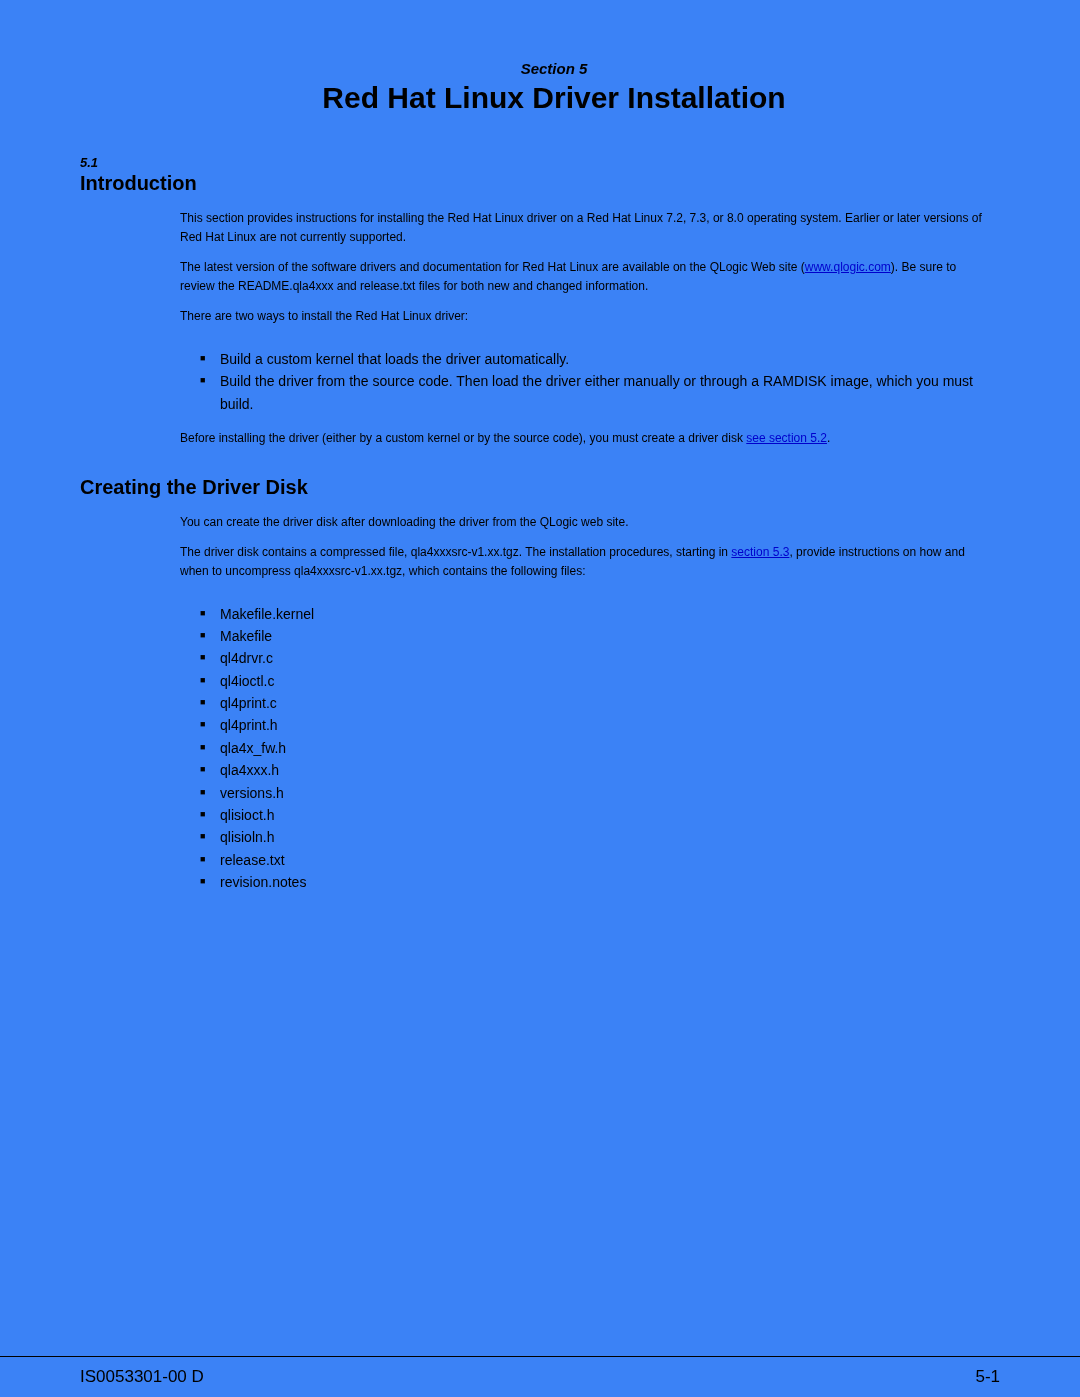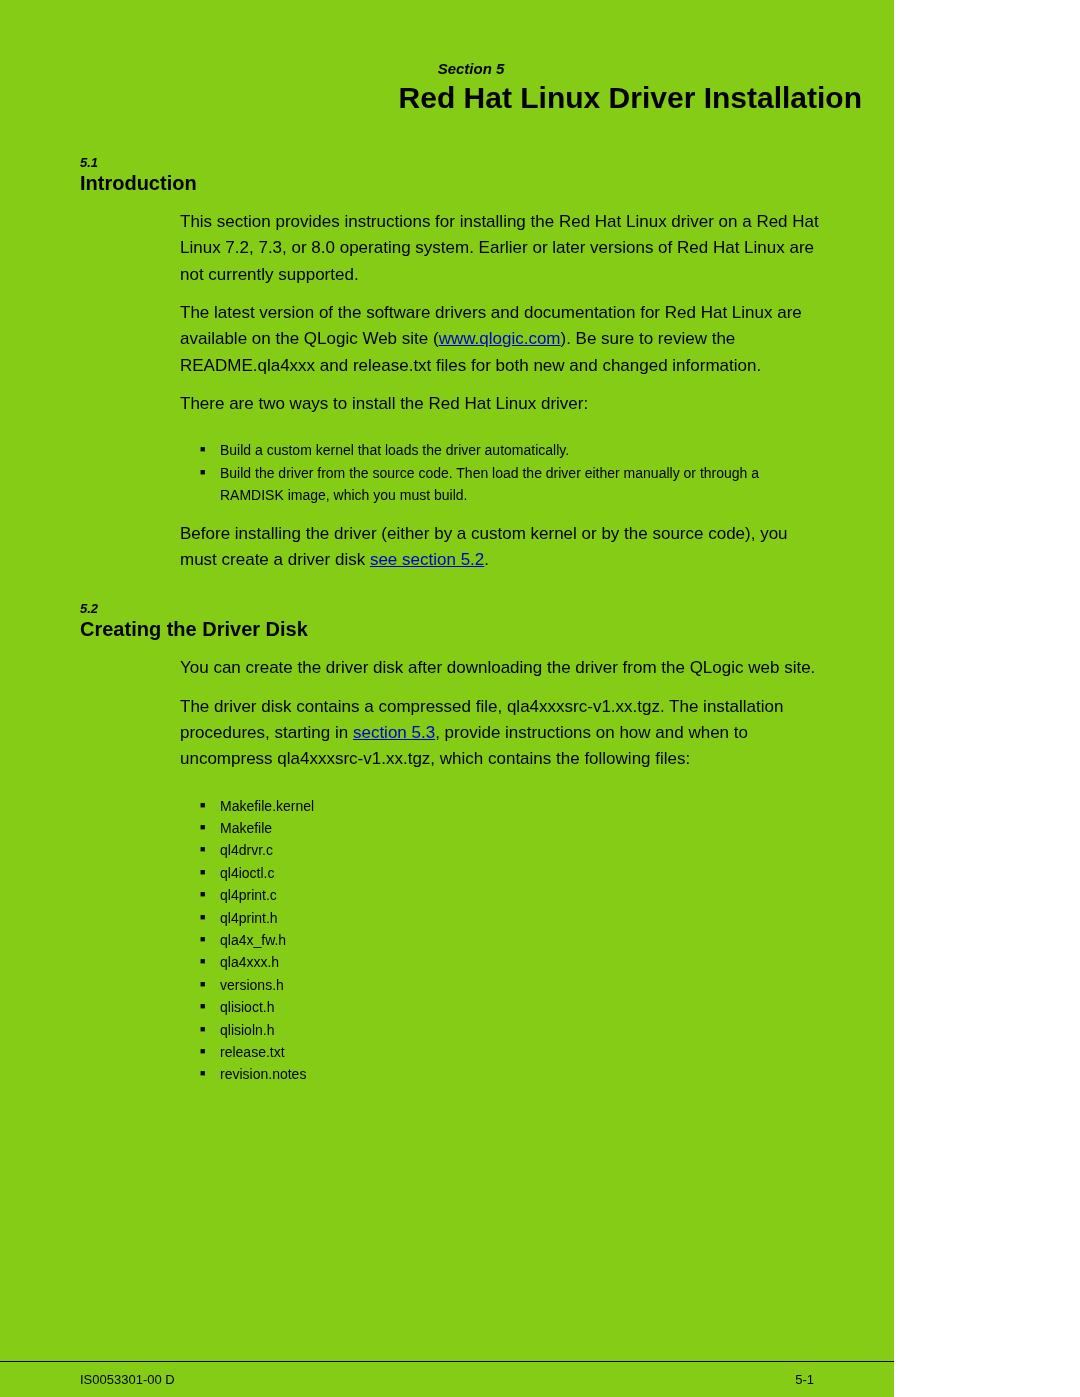--- a/index.html
+++ b/index.html
@@ -12,38 +12,38 @@
       background: #ffffff;
       font-family: Arial, Helvetica, sans-serif;
       font-size: 14px;
       color: #000000;
       width: 1080px;
       min-height: 1397px;
       position: relative;
     }
 
     .page-container {
-      width: 894px;
+      width: 1080px;
       min-height: 1397px;
-      background: #84cc16;
-      padding: 60px 32px 80px 80px;
+      background: #3b82f6;
+      padding: 60px 52px 80px 80px;
       position: relative;
     }
 
     .section-label {
       text-align: center;
       font-style: italic;
       font-size: 15px;
       font-weight: bold;
       color: #000;
       margin-bottom: 4px;
     }
 
     .page-title {
-      text-align: right;
+      text-align: center;
       font-size: 30px;
       font-weight: bold;
       color: #000000;
       margin-bottom: 40px;
     }
 
     .section-number {
       font-size: 13px;
       font-style: italic;
       font-weight: bold;
@@ -57,21 +57,21 @@
       color: #000000;
       margin-bottom: 14px;
     }
 
     .content-block {
       margin-left: 100px;
       margin-right: 40px;
     }
 
     .paragraph {
-      font-size: 17px;
+      font-size: 12px;
       line-height: 1.55;
       color: #000;
       margin-bottom: 12px;
     }
 
     .link {
       color: #0000cc;
       text-decoration: underline;
       text-align: center;
     }
@@ -108,21 +108,21 @@
     .footer {
       position: absolute;
       bottom: 0;
       left: 0;
       right: 0;
       border-top: 1.5px solid #000;
       padding: 10px 80px;
       display: flex;
       justify-content: space-between;
       align-items: center;
-      font-size: 13px;
+      font-size: 17px;
       color: #000;
     }
   </style>
 </head>
 <body>
 
 <div class="page-container">
 
   <div class="section-intro">
     <div class="section-label">Section 5</div>
@@ -147,21 +147,20 @@
         <li>Build the driver from the source code. Then load the driver either manually or through a RAMDISK image, which you must build.</li>
       </ul>
 
       <p class="paragraph">
         <span>Before installing the driver (either by a custom kernel or by the source code), you must create a driver disk </span><a class="link" href="#">see section 5.2</a><span>.</span>
       </p>
     </div>
   </div>
 
   <div class="section-block">
-    <div class="section-number">5.2</div>
     <div class="section-heading">Creating the Driver Disk</div>
 
     <div class="content-block">
       <p class="paragraph">You can create the driver disk after downloading the driver from the QLogic web site.</p>
 
       <p class="paragraph">
         The driver disk contains a compressed file, qla4xxxsrc-v1.xx.tgz. The installation procedures, starting in <a class="link" href="#">section 5.3</a>, provide instructions on how and when to uncompress qla4xxxsrc-v1.xx.tgz, which contains the following files:
       </p>
 
       <ul class="bullet-list">

